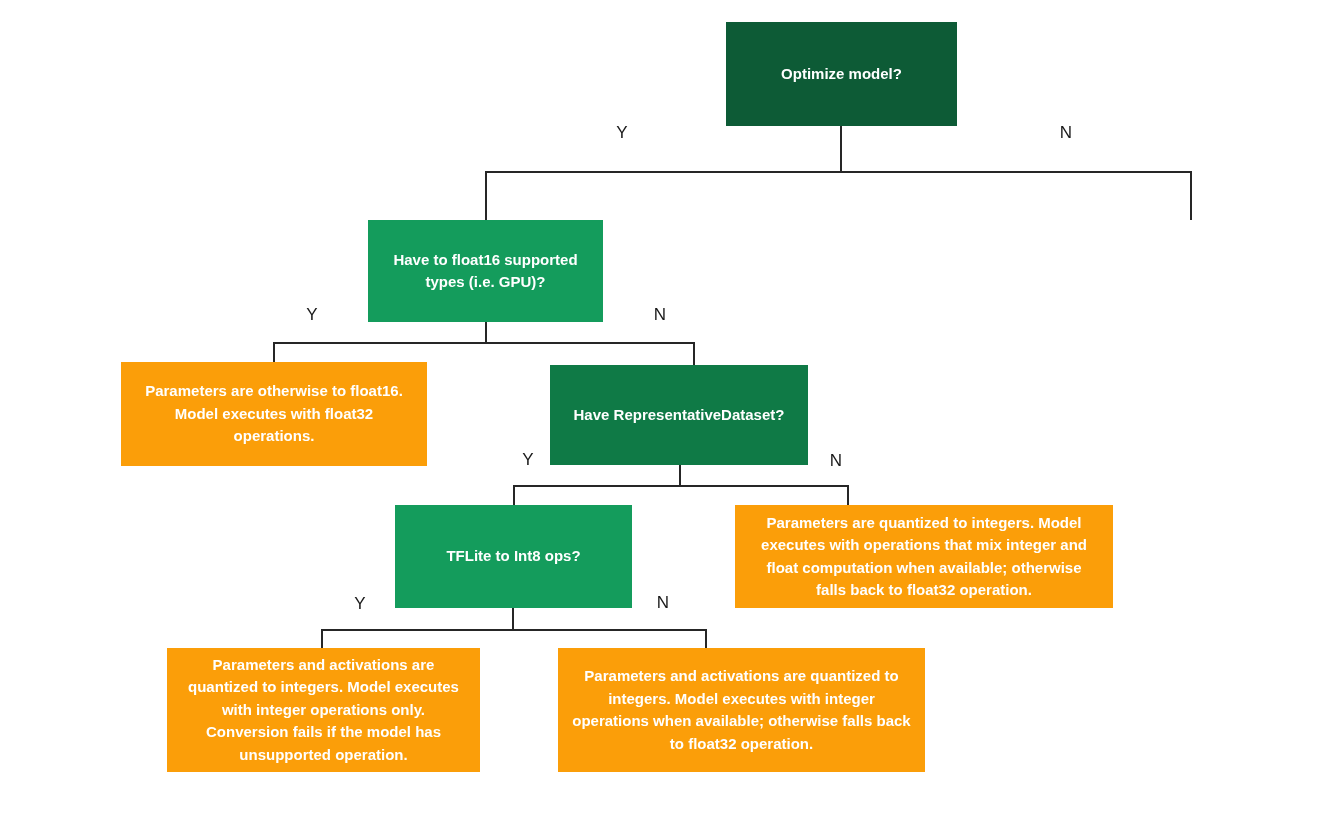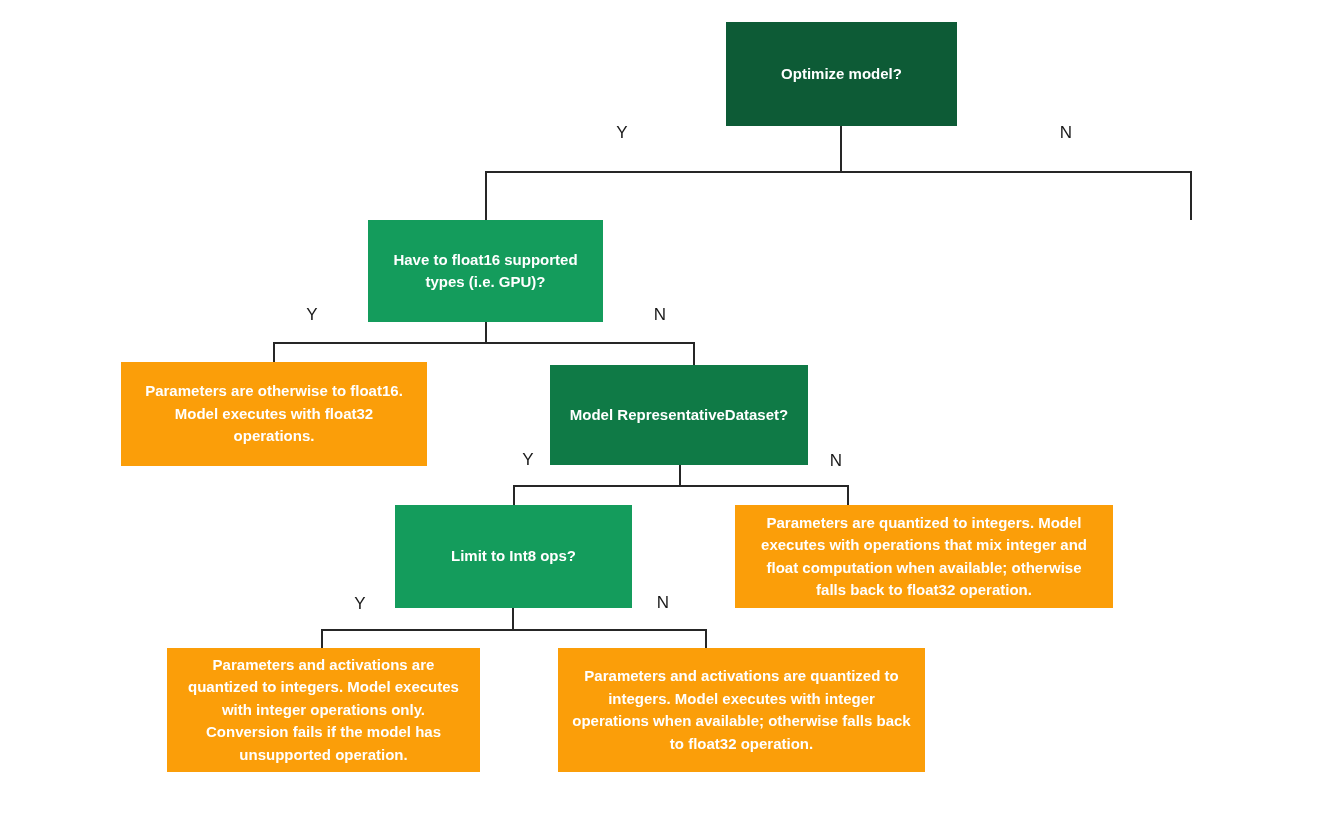--- a/index.html
+++ b/index.html
@@ -67,23 +67,23 @@
   <span class="edge-label" style="left:360px; top:604px">Y</span>
   <span class="edge-label" style="left:663px; top:603px">N</span>
 
   <div class="node dark-green" style="left:726px; top:22px; width:231px; height:104px">Optimize model?</div>
 
   <div class="node bright-green" style="left:368px; top:220px; width:235px; height:102px">Have to float16 supported types (i.e. GPU)?</div>
 
 
   <div class="node orange" style="left:121px; top:362px; width:306px; height:104px">Parameters are otherwise to float16. Model executes with float32 operations.</div>
 
-  <div class="node mid-green" style="left:550px; top:365px; width:258px; height:100px">Model RepresentativeDataset?</div>
+  <div class="node mid-green" style="left:550px; top:365px; width:258px; height:100px">Have RepresentativeDataset?</div>
 
-  <div class="node bright-green" style="left:395px; top:505px; width:237px; height:103px">Limit to Int8 ops?</div>
+  <div class="node bright-green" style="left:395px; top:505px; width:237px; height:103px">TFLite to Int8 ops?</div>
 
   <div class="node orange" style="left:735px; top:505px; width:378px; height:103px; padding:6px 24px">Parameters are quantized to integers. Model executes with operations that mix integer and float computation when available; otherwise falls back to float32 operation.</div>
 
   <div class="node orange" style="left:167px; top:648px; width:313px; height:124px; padding:6px 12px">Parameters and activations are quantized to integers. Model executes with integer operations only. Conversion fails if the model has unsupported operation.</div>
 
   <div class="node orange" style="left:558px; top:648px; width:367px; height:124px; padding:6px 14px">Parameters and activations are quantized to integers. Model executes with integer operations when available; otherwise falls back to float32 operation.</div>
 
 </div>
 
 </body></html>

